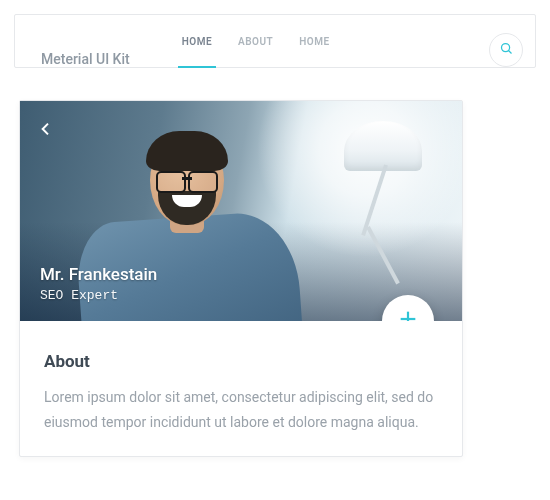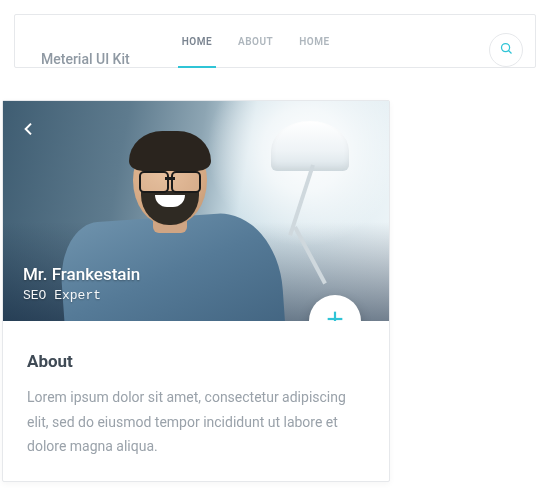--- a/index.html
+++ b/index.html
@@ -65,22 +65,22 @@
     display: flex;
     align-items: center;
     justify-content: center;
     cursor: pointer;
     background: #fff;
   }
   .search-btn svg { width: 15px; height: 15px; stroke: #2fc4d6; fill: none; stroke-width: 2; }
 
   
   .card {
-    margin: 32px 0 0 2px;
-    width: 388px;
+    margin: 32px 0 0 19px;
+    width: 444px;
     border: 1px solid #e6e8eb;
     border-radius: 2px;
     background: #fff;
     box-shadow: 0 2px 6px rgba(0,0,0,0.04);
     display: flex;
     flex-direction: column;
   }
   .hero {
     position: relative;
     height: 220px;

